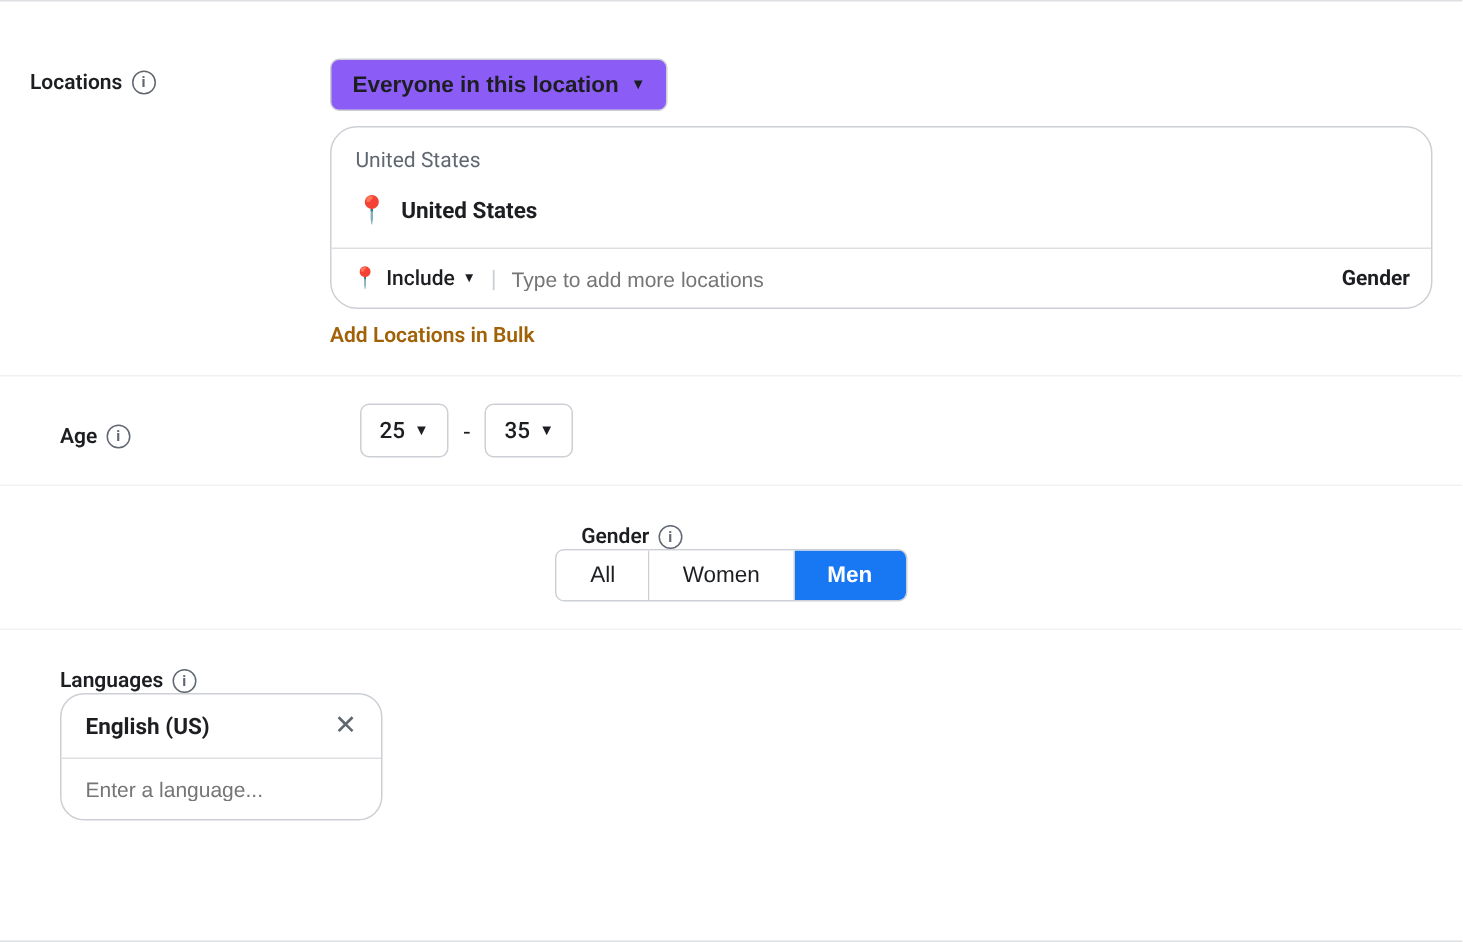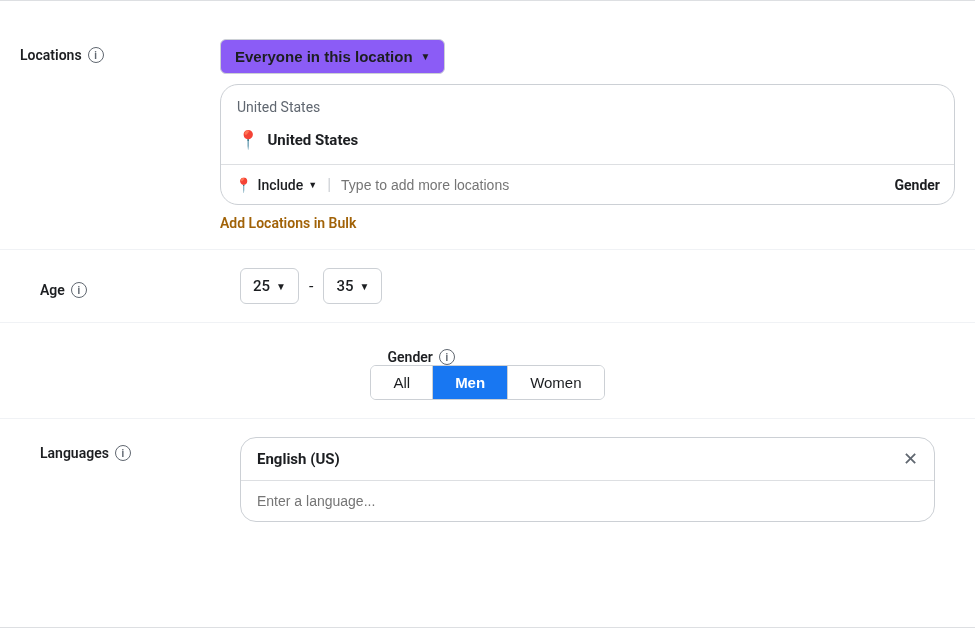--- a/index.html
+++ b/index.html
@@ -213,20 +213,21 @@
       color: #fff;
       font-weight: 700;
     }
 
     
     .languages-section {
       display: flex;
       padding: 18px 40px;
       align-items: flex-start;
       border-top: 1px solid #f0f2f5;
+      flex-direction: column;
     }
     .languages-box {
       border: 1px solid #ccd0d5;
       border-radius: 16px;
       background: #fff;
       overflow: hidden;
       flex: 1;
     }
     .language-tag-row {
       display: flex;
@@ -321,22 +322,22 @@
   <div class="gender-section">
     <div class="form-label">
       <span>Gender</span>
       <span class="info-icon">
         <span>i</span>
       </span>
     </div>
     <div class="form-content">
       <div class="gender-buttons">
         <button class="gender-btn">All</button>
+        <button class="gender-btn">Women</button>
         <button class="gender-btn active">Men</button>
-        <button class="gender-btn">Women</button>
       </div>
     </div>
   </div>
 
   <div class="languages-section">
     <div class="form-label">
       <span>Languages</span>
       <span class="info-icon">
         <span>i</span>
       </span>

